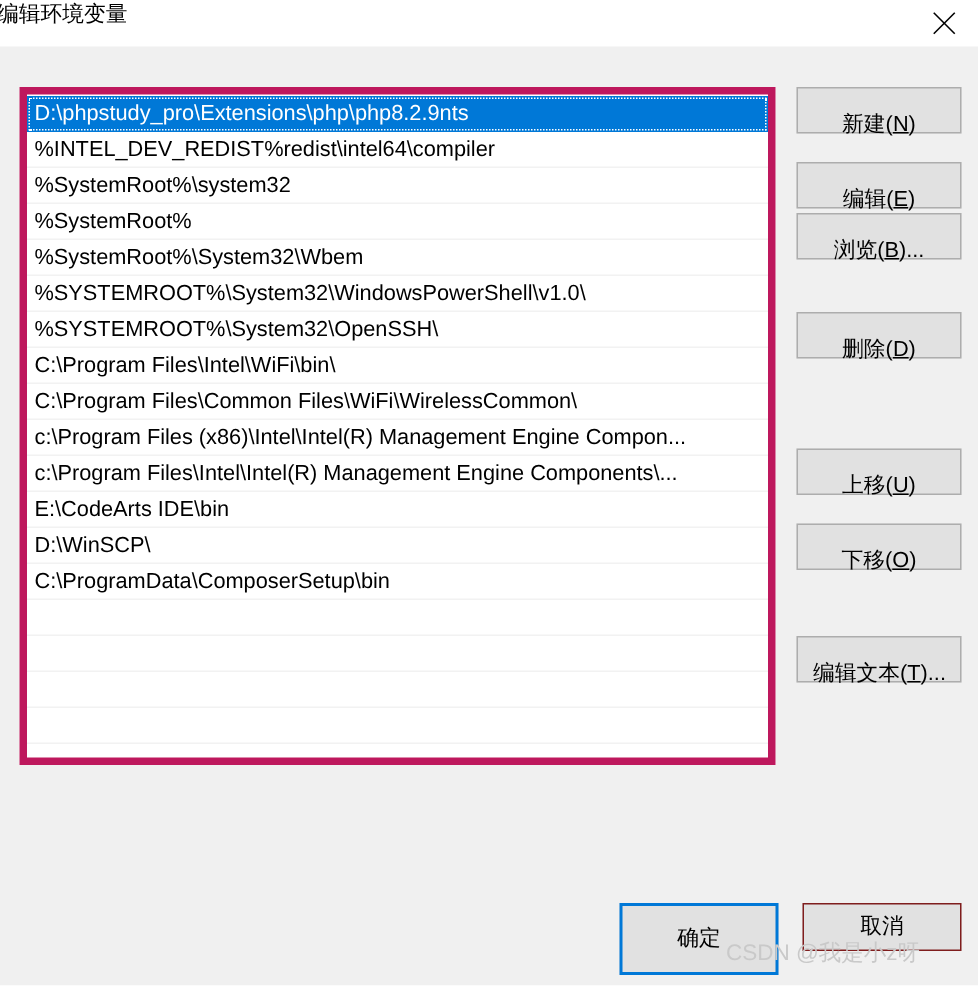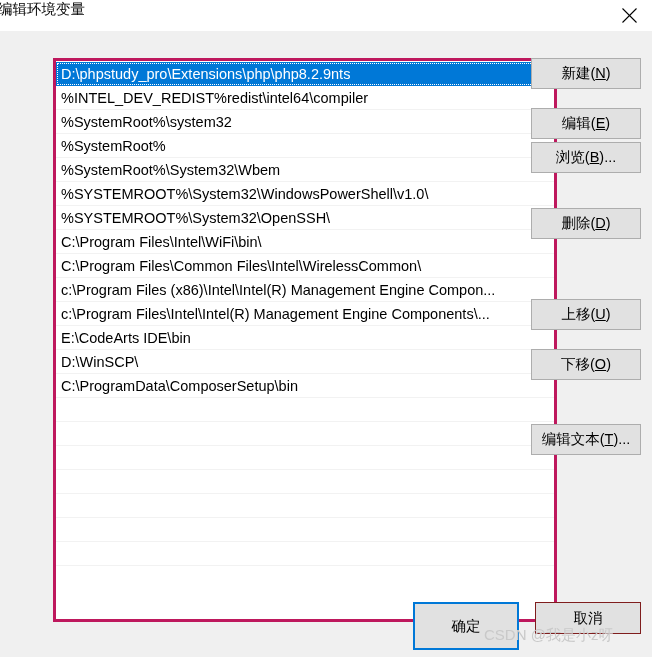--- a/index.html
+++ b/index.html
@@ -52,26 +52,25 @@
     height: 626px;
     background: #f0f0f0;
   }
 
   
   .listbox {
     position: absolute;
     left: 13px;
     top: 27px;
     width: 504px;
-    height: 564px;
+    height: 452px;
     background: #ffffff;
-    border: 3px solid #be185d;
+    border: 5px solid #be185d;
     box-sizing: border-box;
     overflow: hidden;
-    margin-left: 40px;
   }
   .list-rows {
     position: absolute;
     left: 0; top: 1px;
     width: 100%;
   }
   .list-row {
     height: 24px;
     line-height: 24px;
     box-sizing: border-box;
@@ -104,21 +103,21 @@
   .btn {
     display: block;
     width: 110px;
     height: 31px;
     background: #e1e1e1;
     border: 1px solid #adadad;
     box-sizing: border-box;
     font-family: "Liberation Sans", "DejaVu Sans", sans-serif;
     font-size: 14.5px;
     color: #000000;
-    padding: 0;
+    padding: 10px;
     cursor: default;
     text-align: center;
     line-height: 29px;
     white-space: nowrap;
   }
   .btn u { text-decoration: underline; }
 
   .side-buttons .btn-new      { position: absolute; top: 0px;   }
   .side-buttons .btn-edit     { position: absolute; top: 50px;  }
   .side-buttons .btn-browse   { position: absolute; top: 84px; }
@@ -202,21 +201,21 @@
   <div class="listbox">
     <div class="list-rows">
         <div class="list-row selected">D:\phpstudy_pro\Extensions\php\php8.2.9nts</div>
         <div class="list-row">%INTEL_DEV_REDIST%redist\intel64\compiler</div>
         <div class="list-row">%SystemRoot%\system32</div>
         <div class="list-row">%SystemRoot%</div>
         <div class="list-row">%SystemRoot%\System32\Wbem</div>
         <div class="list-row">%SYSTEMROOT%\System32\WindowsPowerShell\v1.0\</div>
         <div class="list-row">%SYSTEMROOT%\System32\OpenSSH\</div>
         <div class="list-row">C:\Program Files\Intel\WiFi\bin\</div>
-        <div class="list-row">C:\Program Files\Common Files\Intel\WirelessCommon\</div>
+        <div class="list-row">C:\Program Files\Common Files\WiFi\WirelessCommon\</div>
         <div class="list-row">c:\Program Files (x86)\Intel\Intel(R) Management Engine Compon...</div>
         <div class="list-row">c:\Program Files\Intel\Intel(R) Management Engine Components\...</div>
         <div class="list-row">E:\CodeArts IDE\bin</div>
         <div class="list-row">D:\WinSCP\</div>
         <div class="list-row">C:\ProgramData\ComposerSetup\bin</div>
         <div class="list-row empty-row"></div>
         <div class="list-row empty-row"></div>
         <div class="list-row empty-row"></div>
         <div class="list-row empty-row"></div>
         <div class="list-row empty-row"></div>

